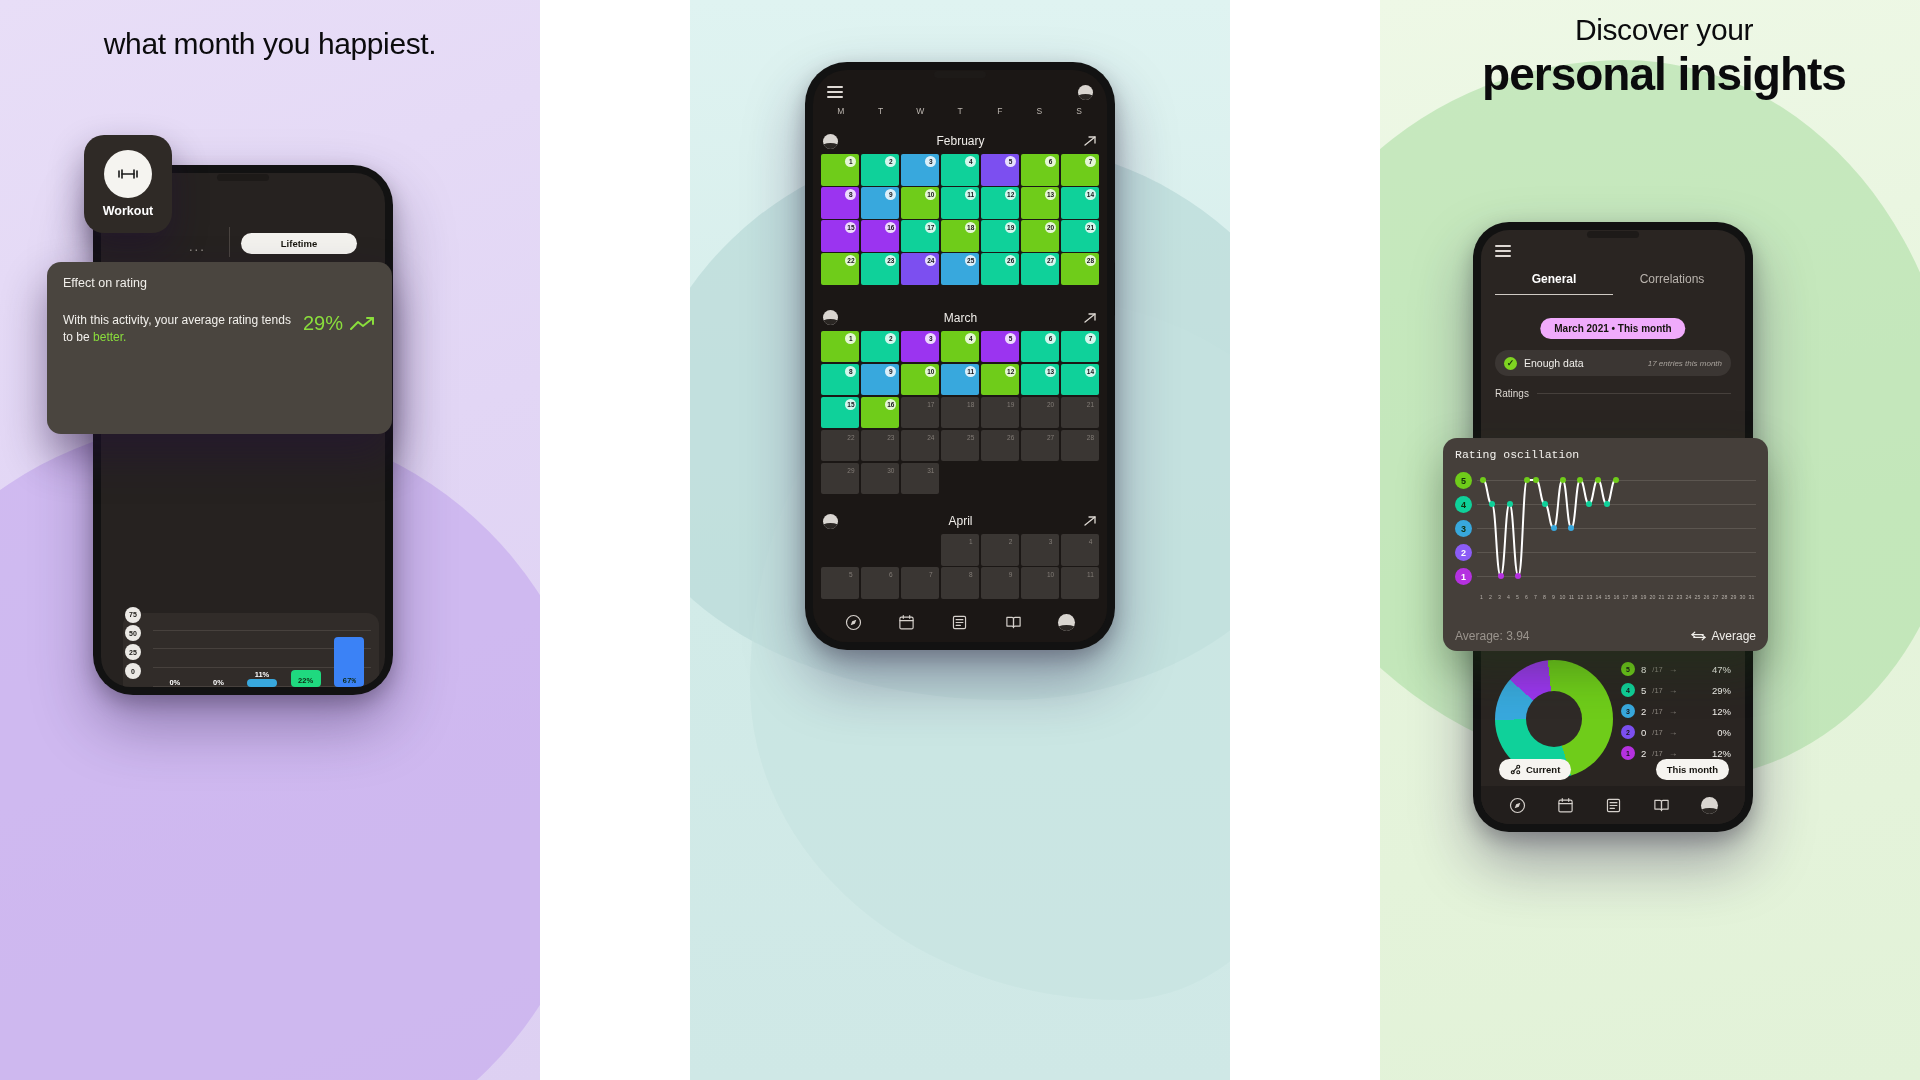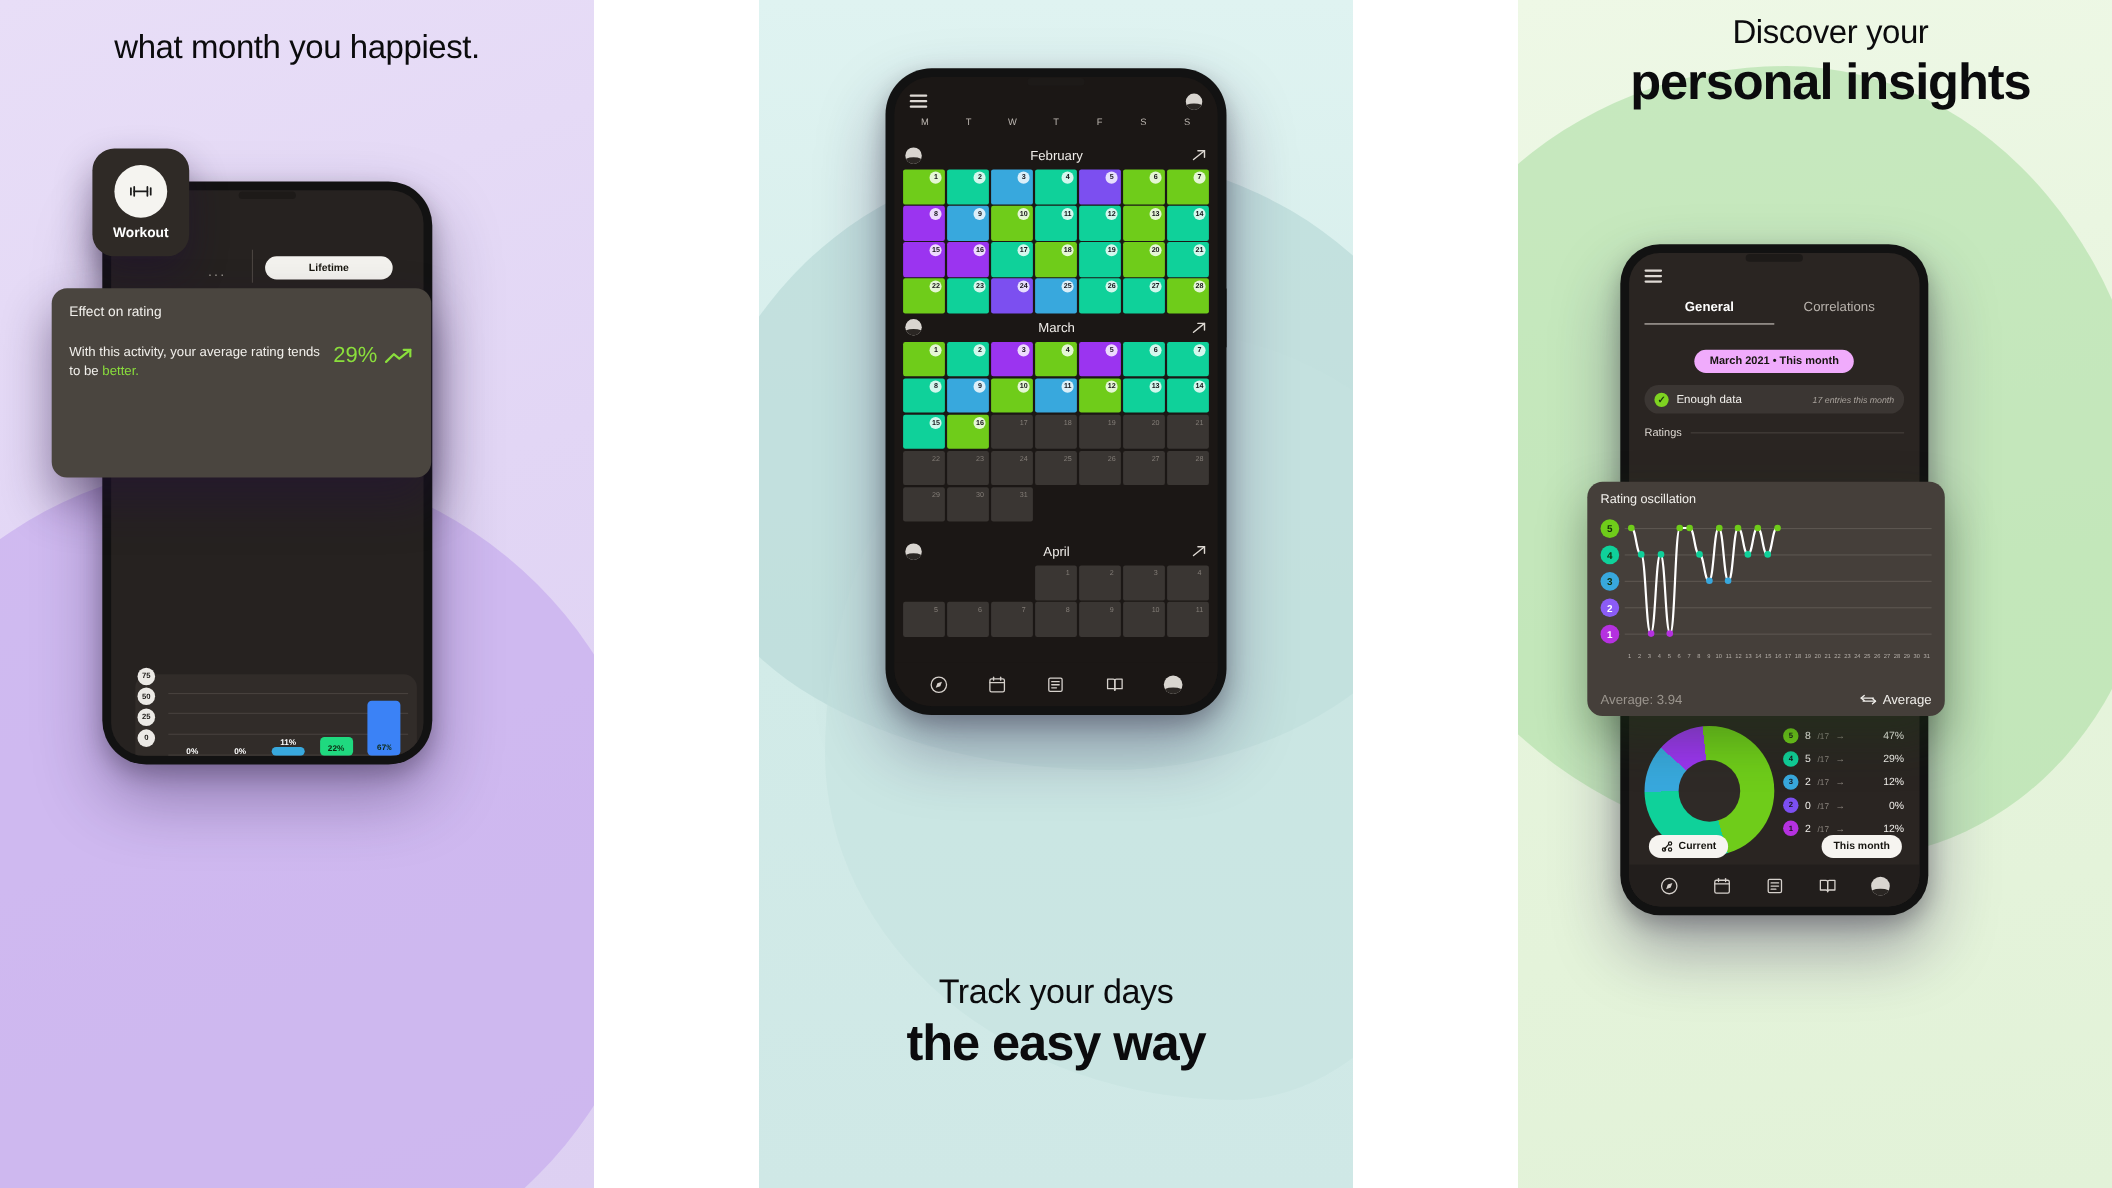--- a/index.html
+++ b/index.html
@@ -143,21 +143,21 @@
   .enough-lbl { font-size:10.5px; color:#f1efeb; font-weight:500; }
   .enough-sub { margin-left:auto; font-size:8px; color:#a8a29c;font-style:italic; }
   .p3-ratings-row { position:absolute; top:158px; left:14px; right:14px; display:flex; align-items:center; gap:8px; }
   .p3-ratings-row .lbl { font-size:10px; color:#ded9d3; }
   .p3-ratings-row .rule { flex:1; height:1px; background:#46403c; }
 
   
   .osc-card { position:absolute; left:63px; top:438px; width:325px; height:213px; border-radius:14px;
               background:#453f3a; z-index:10; padding:10px 12px;
               box-shadow:0 20px 44px rgba(30,60,20,.35); }
-  .osc-title { font-size:11.5px; color:#f3f1ed; font-weight:500; }
+  .osc-title { font-size:11.5px; color:#f3f1ed; font-weight:500;font-family:Liberation Mono, monospace; }
   .osc-plot { position:absolute; left:12px; right:12px; top:32px; height:120px; }
   .osc-ybub { position:absolute; left:0; width:17px; height:17px; border-radius:50%;
               font-size:9px; font-weight:700; display:flex; align-items:center; justify-content:center; }
   .osc-inner { position:absolute; left:22px; right:0; top:0; bottom:0; }
   .osc-line { position:absolute; left:0; right:0; height:1px; background:#5c5650; }
   .osc-xaxis { position:absolute; left:34px; right:12px; top:156px; display:flex; }
   .osc-xaxis span { flex:1; text-align:center; font-size:5.2px; color:#b6b0aa; }
   .osc-foot { position:absolute; left:12px; right:12px; bottom:8px; display:flex;
               align-items:center; justify-content:space-between; }
   .osc-avg { font-size:12px; color:#9a948d; }
@@ -294,21 +294,21 @@
       <div class="dow" id="p2-dow">
           <div>M</div>
           <div>T</div>
           <div>W</div>
           <div>T</div>
           <div>F</div>
           <div>S</div>
           <div>S</div>
         </div>
       <div id="p2-months" style="position:absolute;top:58px;left:0;width:100%;">
-          <div style="margin-bottom: 0;">
+          <div style="margin-bottom: 20px;">
             <div class="month-head">
               <div class="mood-ic"></div>
               <div class="month-name">February</div>
               <svg width="14" height="14" viewBox="0 0 14 14" fill="none" stroke="#ddd8d2" stroke-width="1.3" stroke-linecap="round" stroke-linejoin="round">
                 <line x1="2" y1="11" x2="12" y2="3"></line>
                 <polyline points="6,3 12,3 12,9"></polyline>
               </svg>
             </div>
             <div class="cal-grid">
               <div class="cal-cell" style="background: rgb(111, 204, 26);">
@@ -570,24 +570,20 @@
           </svg>
           <svg viewBox="0 0 18 18" width="17" height="17" fill="none" stroke="#d6d1cc" stroke-width="1.25" stroke-linecap="round" stroke-linejoin="round">
             <path d="M2 3.6h5.4c1 0 1.6.7 1.6 1.6v9.2c0-.9-.6-1.6-1.6-1.6H2z"></path>
             <path d="M16 3.6h-5.4c-1 0-1.6.7-1.6 1.6v9.2c0-.9.6-1.6 1.6-1.6H16z"></path>
           </svg>
           <div class="mood-ic" style="width: 17px; height: 17px;"></div>
         </div>
     </div>
   </div>
 
-  <div class="headline p2-bot">
-    <div class="hl-sub" style="font-size:31px;">Track your days</div>
-    <div class="hl-big" style="margin-top:4px;">the easy way</div>
-  </div>
 </div>
 
 <div class="panel-gap"></div>
 
 <div class="panel panel-3">
   <div class="blob blob-p3"></div>
 
   <div class="headline p3-top">
     <div class="hl-sub">Discover your</div>
     <div class="hl-big" style="margin-top:4px;">personal insights</div>

